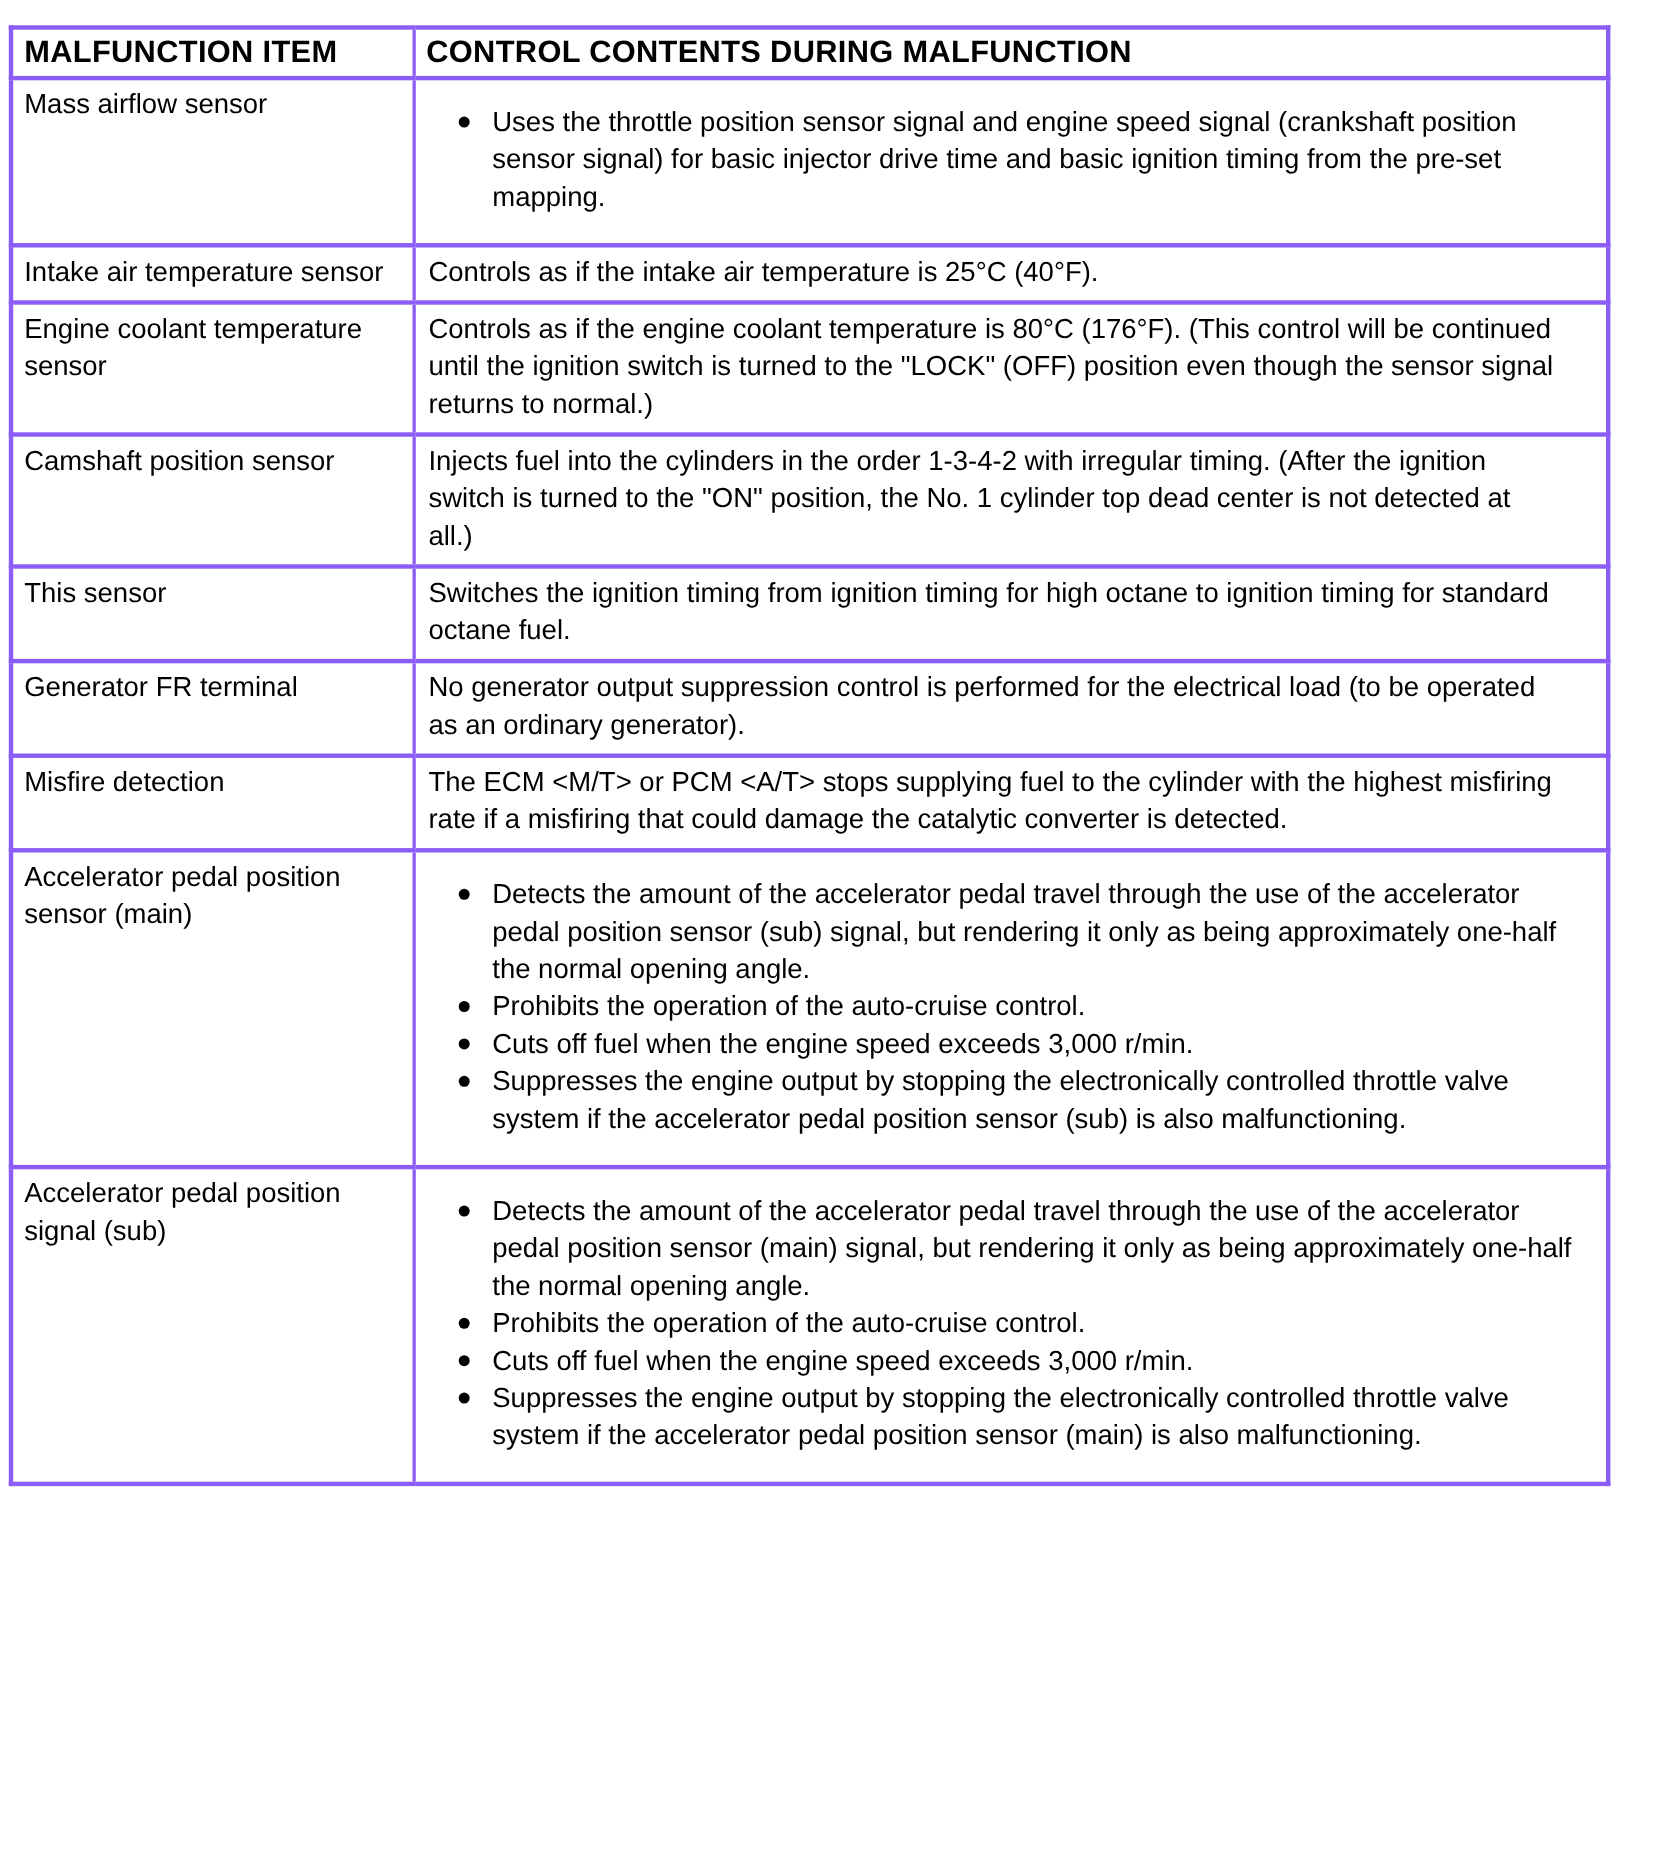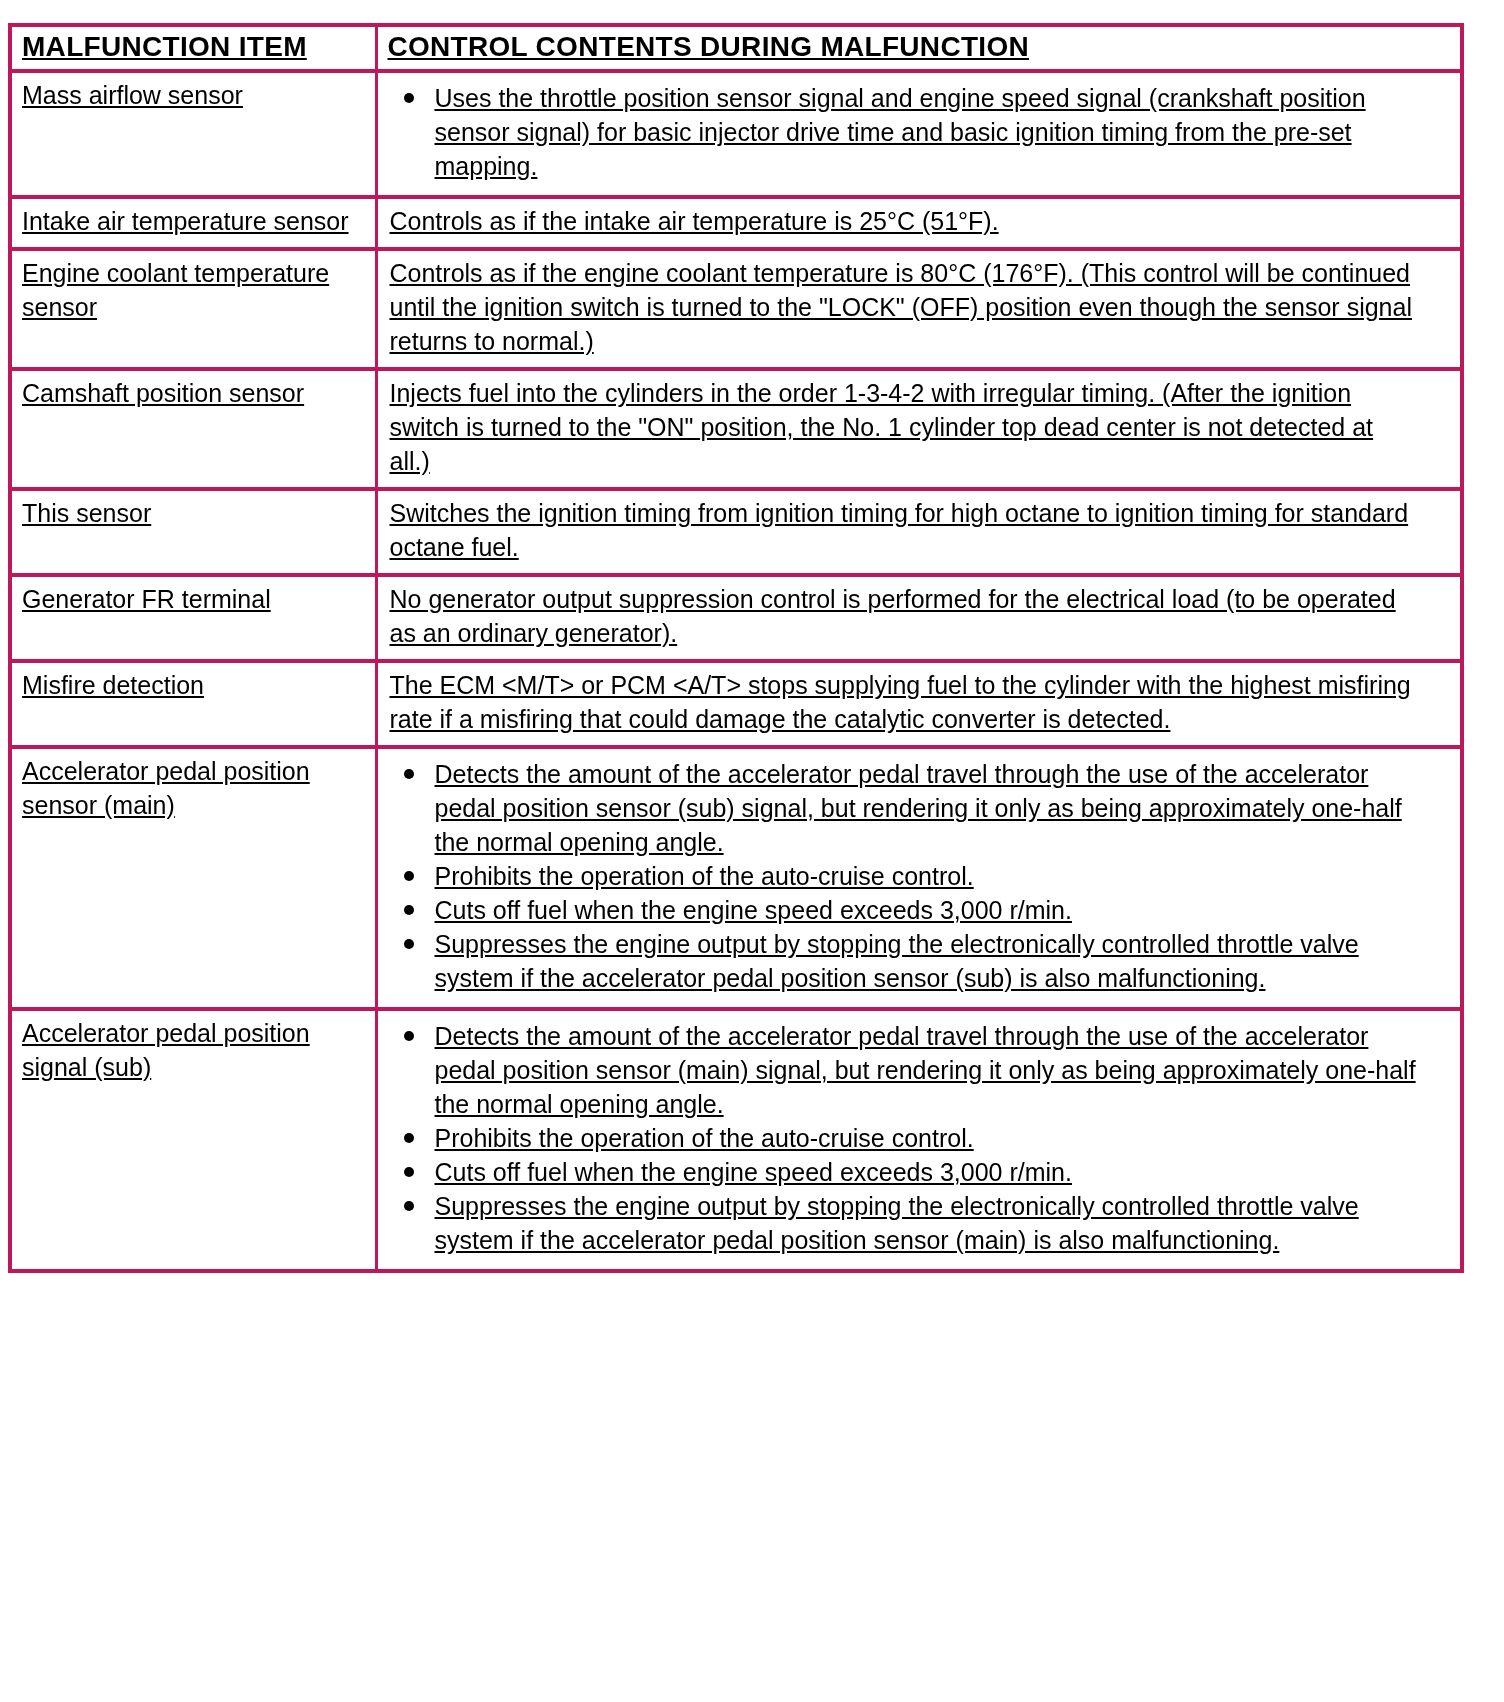--- a/index.html
+++ b/index.html
@@ -17,25 +17,24 @@
   }
   table.malfunction-table {
     position: absolute;
     left: 8px;
     top: 23px;
     width: 1456px;
     border-collapse: collapse;
     table-layout: fixed;
   }
   th, td {
-    border: 4px solid #be185d;
+    border: 4px solid #8b5cf6;
     vertical-align: top;
     text-align: left;
     box-sizing: border-box;
-    text-decoration: underline;
   }
   th.col1, td.col1 {
     width: 366px;
     border-right-width: 3px;
   }
   th.col2, td.col2 {
     border-left-width: 3px;
   }
   th {
     font-size: 28px;
@@ -46,21 +45,21 @@
   }
   td {
     font-size: 25px;
     line-height: 34px;
     padding: 5px 8px 9px 10px;
   }
   td.col2 { padding-left: 12px; }
   .item-text { width: 345px; }
   .plain-text { width: 1030px; }
   ul.bullets {
-    margin: 3px;
+    margin: 16px;
     padding: 0 0 0 42px;
     list-style: none;
     width: 1037px;
     box-sizing: border-box;
   }
   ul.bullets li { position: relative; }
   ul.bullets li + li { margin-top: 0; }
   ul.bullets li::before {
     content: "";
     position: absolute;
@@ -93,21 +92,21 @@
               <li>Uses the throttle position sensor signal and engine speed signal (crankshaft position sensor signal) for basic injector drive time and basic ignition timing from the pre-set mapping.</li>
             </ul>
           </td>
     </tr>
 
     <tr>
       <td class="col1">
         <div class="item-text">Intake air temperature sensor</div>
       </td>
       <td class="col2">
-            <div class="plain-text">Controls as if the intake air temperature is 25°C (51°F).</div>
+            <div class="plain-text">Controls as if the intake air temperature is 25°C (40°F).</div>
           </td>
     </tr>
 
     <tr>
       <td class="col1">
         <div class="item-text">Engine coolant temperature sensor</div>
       </td>
       <td class="col2">
             <div class="plain-text">Controls as if the engine coolant temperature is 80°C (176°F). (This control will be continued until the ignition switch is turned to the "LOCK" (OFF) position even though the sensor signal returns to normal.)</div>
           </td>

